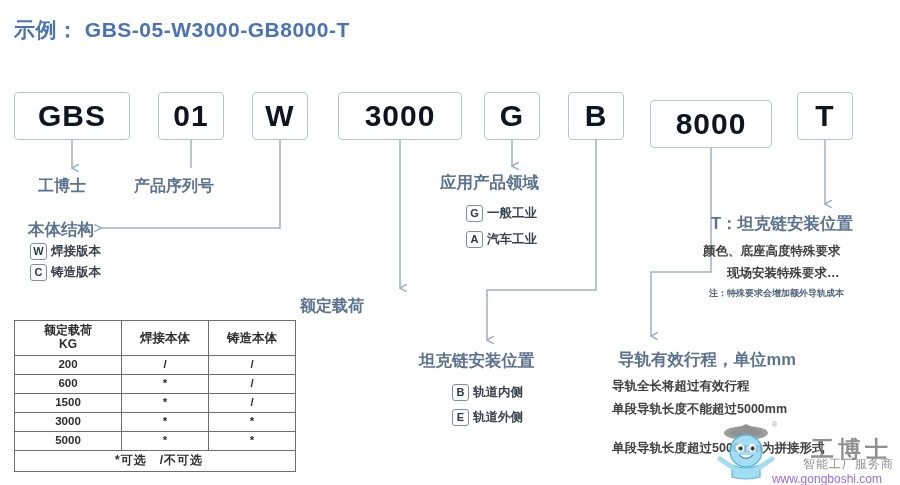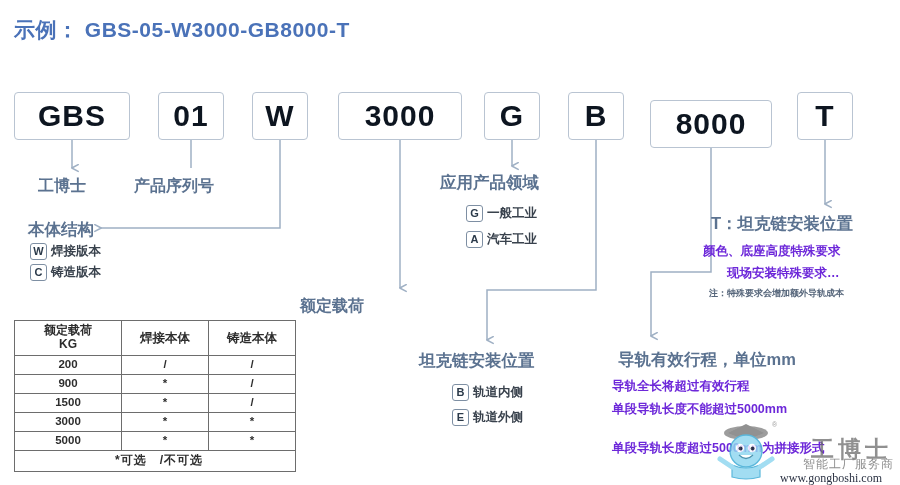--- a/index.html
+++ b/index.html
@@ -57,21 +57,21 @@
   .tag{
     display:inline-flex;align-items:center;justify-content:center;
     width:15px;height:15px;
     border:1.2px solid #7e8fa3;border-radius:3px;
     font-size:11px;font-weight:bold;color:#2b3a4a;
     background:#fff;line-height:1;
   }
 
   .note{
     position:absolute;white-space:nowrap;
-    color:#6d28d9;font-weight:bold;
+    color:#404040;font-weight:bold;
   }
   .note.n13{font-size:12.5px;}
   .note.n9{font-size:9px;color:#55657a;}
 
   
   .tbl{
     position:absolute;left:14px;top:320px;
     border-collapse:collapse;
     background:#fff;
     font-size:11.5px;
@@ -95,22 +95,22 @@
     position:absolute;right:8px;bottom:20px;
     font-size:23px;font-weight:bold;color:#6b6b6b;opacity:.75;
     letter-spacing:4px;white-space:nowrap;
   }
   .wm-sub{
     position:absolute;right:6px;bottom:12px;
     font-size:12px;color:#7a7a7a;opacity:.85;letter-spacing:1px;white-space:nowrap;
   }
   .wm-url{
     position:absolute;right:18px;bottom:-1px;
-    font-size:12px;color:#0f172a;opacity:.9;white-space:nowrap;
-    font-family:Liberation Serif, serif;
+    font-size:12px;color:#8b5cf6;opacity:.9;white-space:nowrap;
+    font-family:Liberation Sans, sans-serif;
   }
 </style>
 </head>
 <body>
 
 <div id="stage">
 
   <div class="header">示例： GBS-05-W3000-GB8000-T</div>
 
   <svg id="wires" viewBox="0 0 900 485" xmlns="http://www.w3.org/2000/svg">
@@ -205,21 +205,21 @@
       </th>
       <th class="hcell hcell2">焊接本体</th>
       <th class="hcell hcell2">铸造本体</th>
     </tr>
     <tr>
       <td class="dcell">200</td>
       <td class="dcell">/</td>
       <td class="dcell">/</td>
     </tr>
     <tr>
-      <td class="dcell">900</td>
+      <td class="dcell">600</td>
       <td class="dcell">*</td>
       <td class="dcell">/</td>
     </tr>
     <tr>
       <td class="dcell">1500</td>
       <td class="dcell">*</td>
       <td class="dcell">/</td>
     </tr>
     <tr>
       <td class="dcell">3000</td>

